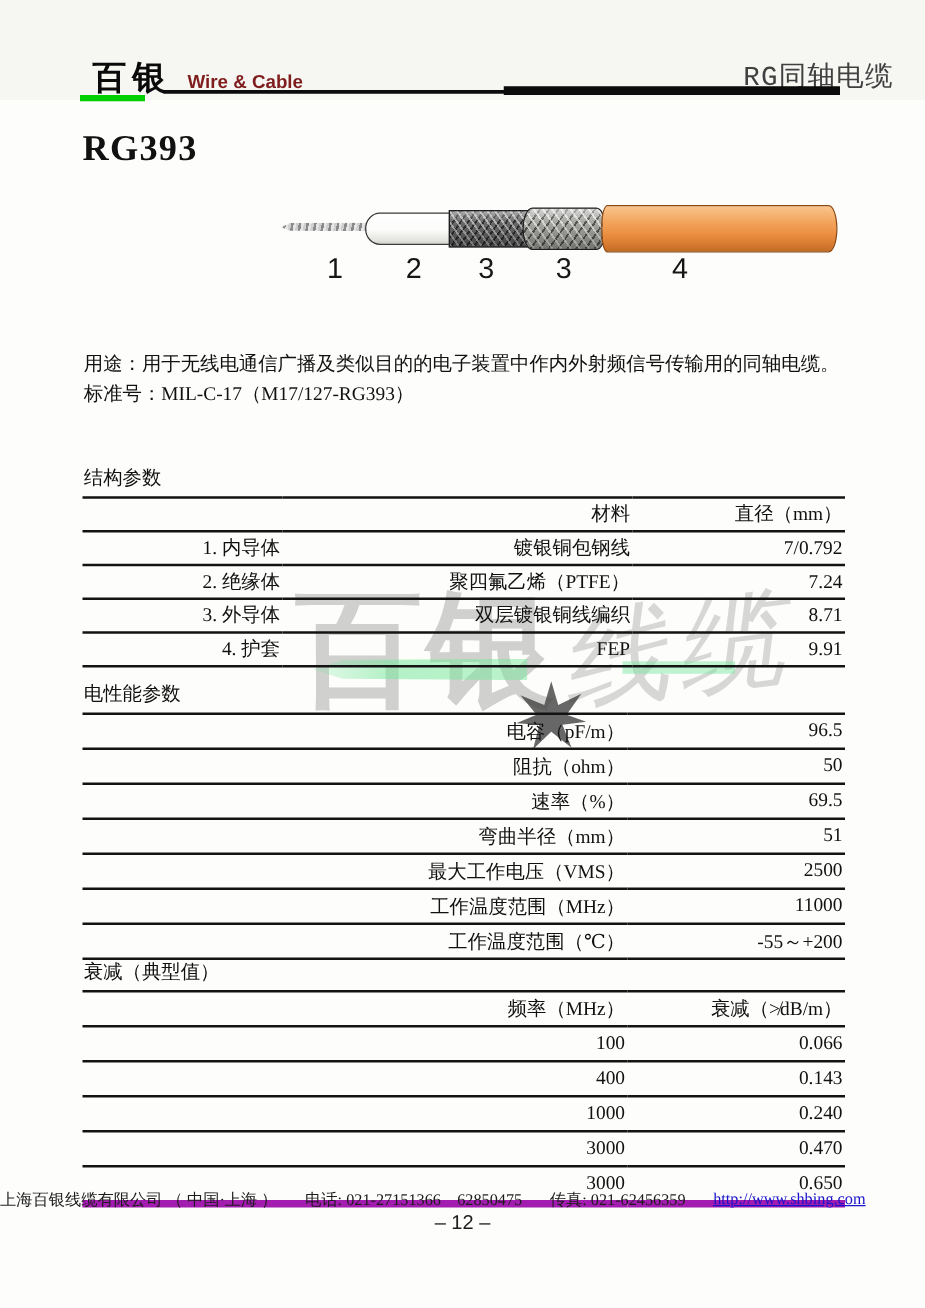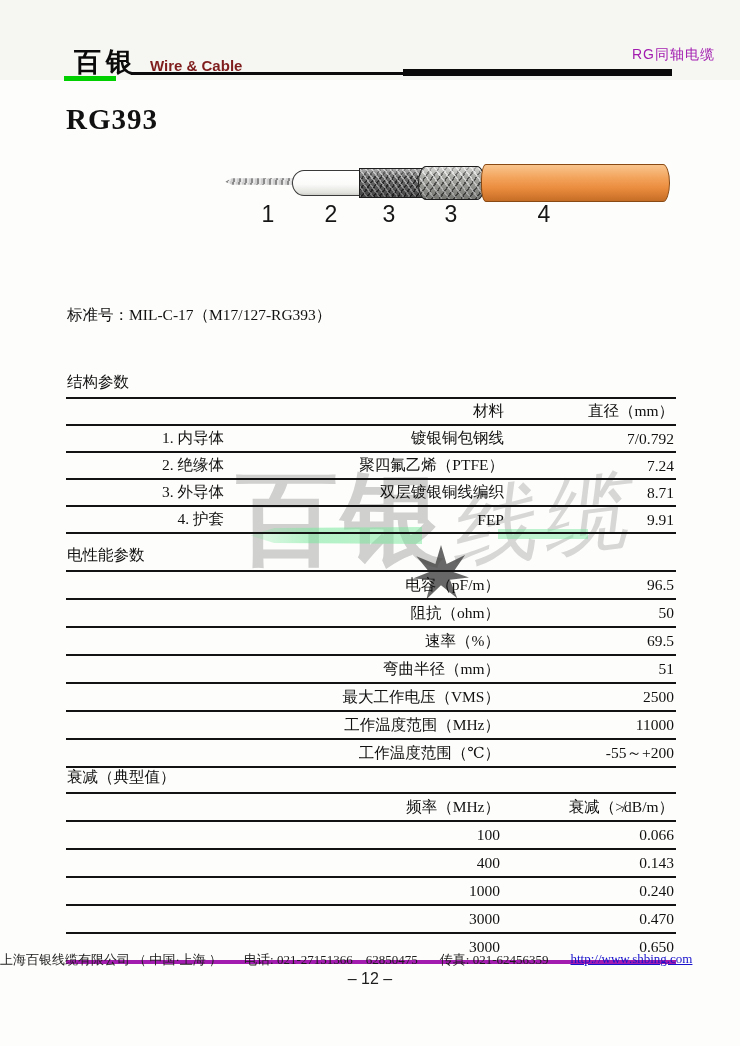--- a/index.html
+++ b/index.html
@@ -7,21 +7,21 @@
     position:relative; width:740px; height:1046px; margin:0 auto;
     background:#fdfdfb; overflow:hidden;
     font-family:"Liberation Serif","DejaVu Serif",serif; color:#111;
   }
 
   
   .hdr-band { position:absolute; left:0; top:0; width:740px; height:80px; background:#f6f7f3; }
   .logo-cn { position:absolute; left:74px; top:44px; font-size:27px; font-weight:bold; letter-spacing:5px; color:#0a0a0a; }
   .logo-bar { position:absolute; left:64px; top:76px; width:52px; height:5px; background:#00cf00; }
   .logo-en { position:absolute; left:150px; top:57px; font-family:"Liberation Sans","DejaVu Sans",sans-serif; font-size:15px; font-weight:bold; color:#7f1d1d; }
-  .hdr-right { position:absolute; right:25px; top:46px; font-family:Liberation Sans, sans-serif; font-size:14px; color:#a21caf; letter-spacing:1px; }
+  .hdr-right { position:absolute; right:25px; top:46px; font-family:Liberation Mono, monospace; font-size:22px; color:#404040; letter-spacing:1px; }
   .rule-thin  { position:absolute; left:131px; top:72px; width:274px; height:3px; background:#0a0a0a; }
   .rule-thick { position:absolute; left:403px; top:69px; width:269px; height:7px; background:#0a0a0a; }
 
   
   .title { position:absolute; left:66px; top:103px; margin:0; font-size:29px; font-weight:bold; letter-spacing:1px; }
 
   
   .diagram { position:absolute; left:220px; top:160px; width:460px; height:105px; }
   .diagram * { position:absolute; }
   .conductor {
@@ -71,21 +71,21 @@
   .sec-structure  { top:360px; }
   .sec-electrical { top:533px; }
   .sec-atten      { top:755px; }
   .sec-title { font-size:15.5px; margin:12px 0 4px 1px; }
   .tbl-sec table { width:610px; border-collapse:collapse; border-top:2px solid #131313; font-size:15.5px; background:transparent; }
   .tbl-sec th, .tbl-sec td {
     border-bottom:2px solid #131313; height:23px; padding:1px 2px 1px 2px;
     text-align:right; font-weight:normal; vertical-align:middle; white-space:nowrap;
   }
   .sec-electrical td, .sec-atten td, .sec-atten th { height:24px; }
-  .sec-atten table { border-bottom:4px solid #a21caf; }
+  .sec-atten table { border-bottom:6px solid #a21caf; }
   
   .cols3 .c0 { width:156px; } .cols3 .c1 { width:276px; } .cols3 .c2 { width:auto; }
   .cols2 .c0 { width:432px;margin-top:12px; } .cols2 .c1 { width:auto; }
 
   
   .wm { position:absolute; z-index:0; pointer-events:none; }
   .wm-cn { left:236px; top:452px; font-size:102px; font-weight:bold; letter-spacing:4px; color:rgba(120,120,120,0.34); }
   .wm-script { left:448px; top:462px; font-size:86px; font-style:italic; transform:rotate(-7deg); color:rgba(130,130,130,0.30); letter-spacing:6px; }
   .wm-star {
     left:413px; top:545px; width:56px; height:56px; background:rgba(70,70,70,0.82);
@@ -146,20 +146,21 @@
     <div class="callout co4">
       <span class="cline"></span>
       <span class="cnum">3</span>
     </div>
     <div class="callout co5">
       <span class="cline"></span>
       <span class="cnum">4</span>
     </div>
   </div>
 
+  <p class="usage">用途：用于无线电通信广播及类似目的的电子装置中作内外射频信号传输用的同轴电缆。</p>
   <p class="standard">标准号：MIL-C-17（M17/127-RG393）</p>
 
   <section class="tbl-sec sec-structure">
     <div class="sec-title">结构参数</div>
     <table class="cols3">
       <thead>
         <tr>
           <th class="c0"></th>
           <th class="c1">材料</th>
           <th class="c2">直径（mm）</th>

